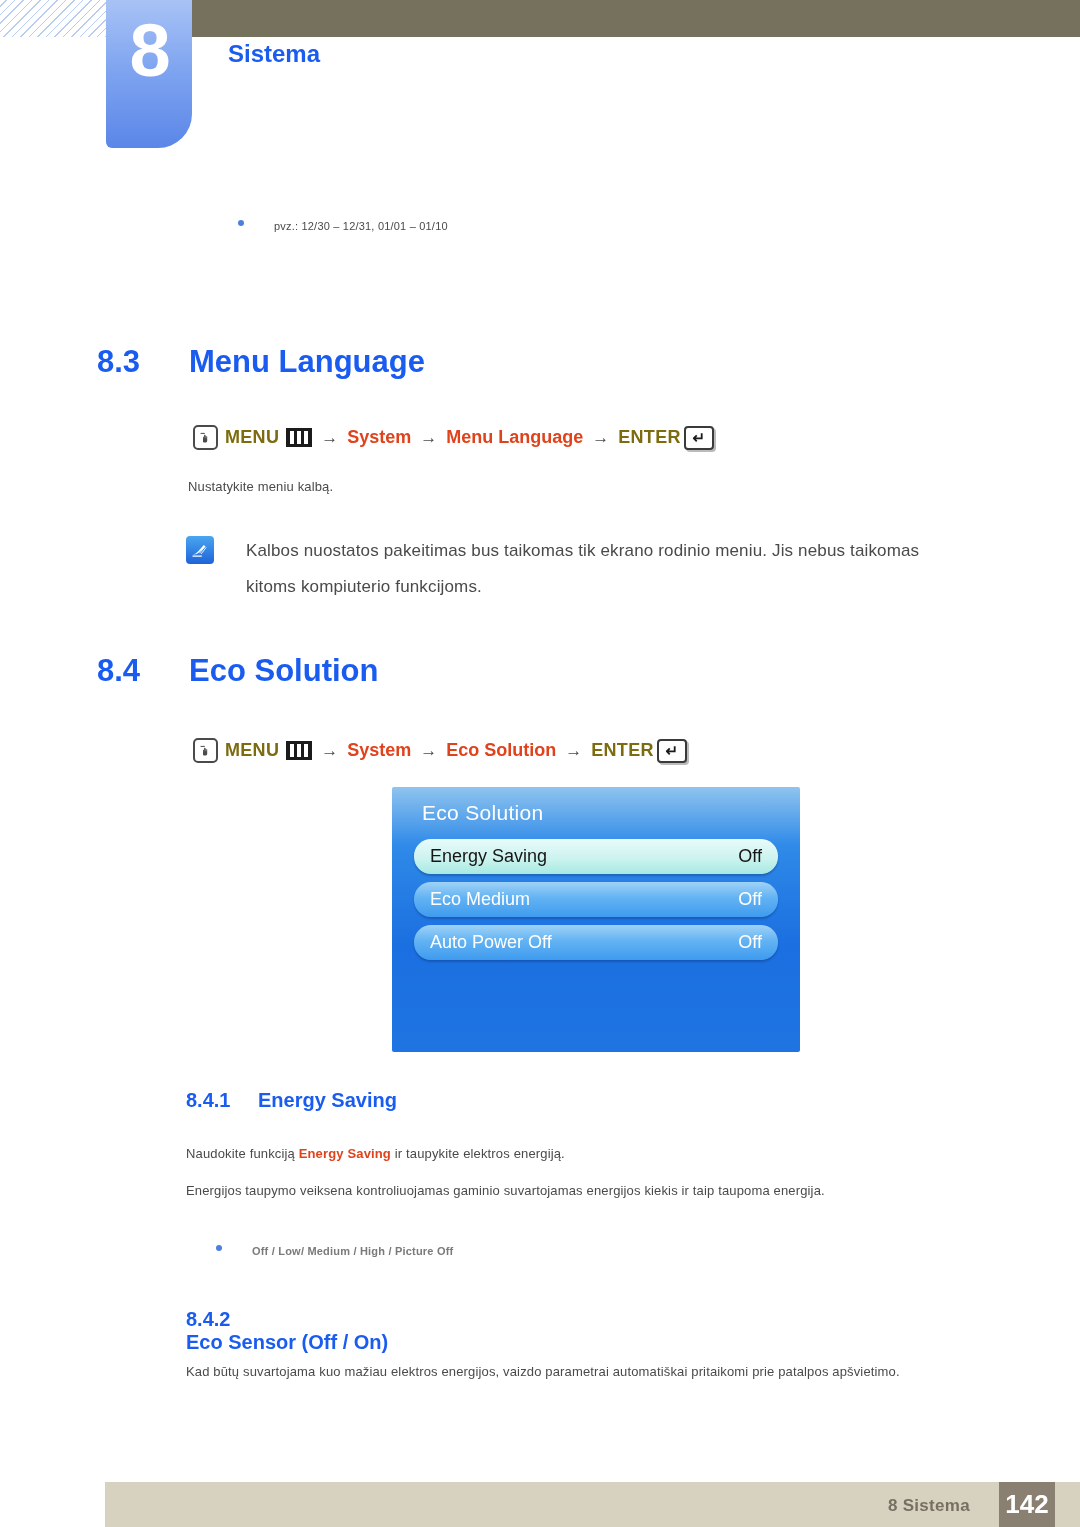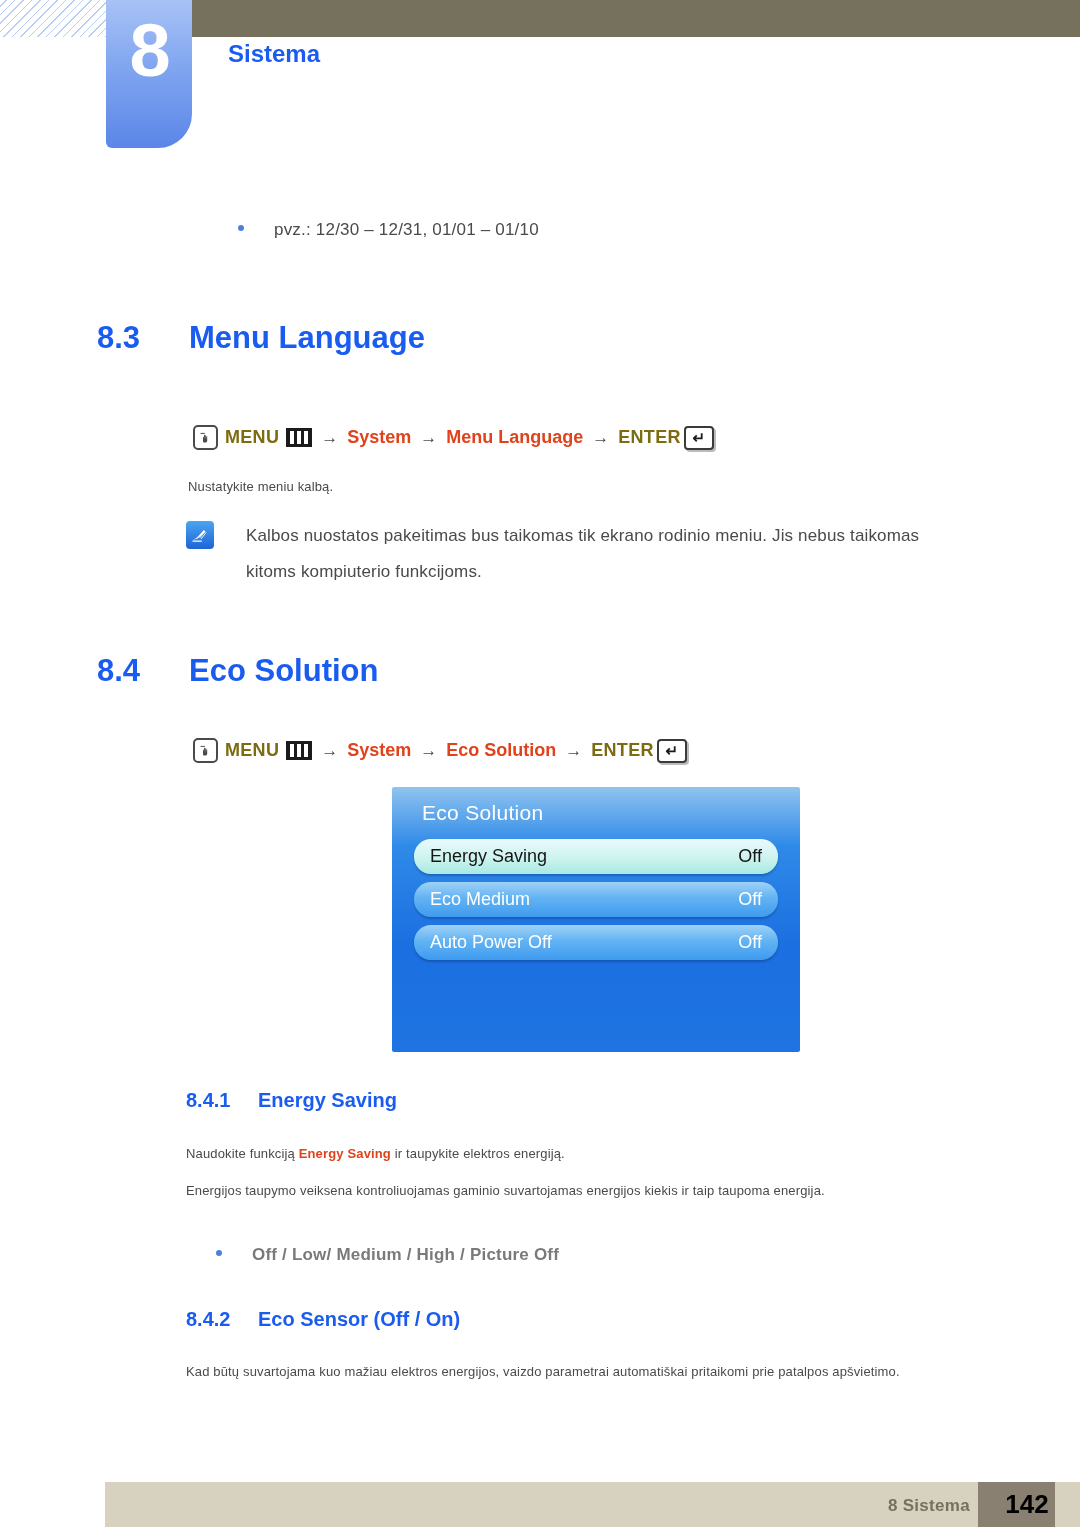--- a/index.html
+++ b/index.html
@@ -79,21 +79,21 @@
   .bullet-dot {
     width: 6px; height: 6px;
     border-radius: 50%;
     background: #4b7fe0;
     flex: 0 0 auto;
     position: relative;
     top: -4px;
   }
   .bullet-text {
     margin-left: 30px;
-    font-size: 17px;
+    font-size: 11px;
     color: #4a4a4a;
     letter-spacing: 0.2px;
   }
 
   
   .h2 {
     position: absolute;
     display: flex;
     align-items: baseline;
     color: #1a5cf0;
@@ -181,20 +181,21 @@
     color: #4a4a4a;
     letter-spacing: 0.15px;
   }
   .para b.em { color: #e0431b; font-weight: bold; }
 
   
   .note {
     position: absolute;
     display: flex;
     align-items: flex-start;
+    margin-top: 15px;
   }
   .note-icon {
     width: 28px; height: 28px;
     border-radius: 4px;
     background: linear-gradient(180deg, #4aa6f0 0%, #1f63d8 100%);
     flex: 0 0 auto;
     margin-top: 3px;
     position: relative;
     overflow: hidden;
   }
@@ -273,42 +274,41 @@
     right: 25px;
     top: 1482px;
     width: 56px;
     height: 45px;
     background: #8a8071;
     display: flex;
     align-items: center;
     justify-content: center;
     font-size: 26px;
     font-weight: bold;
-    color: #000000;
-    padding-left: 21px;
+    color: #ffffff;
   }
 </style>
 </head>
 <body>
 
 <div class="page-header">
   <div class="hatch"></div>
   <div class="header-bar"></div>
   <div class="chapter-tab">
     <div class="chapter-num">8</div>
   </div>
   <div class="chapter-title">Sistema</div>
 </div>
 
 <div class="bullet-row" style="left:238px; top:220px;">
   <span class="bullet-dot"></span>
   <span class="bullet-text">pvz.: 12/30 – 12/31, 01/01 – 01/10</span>
 </div>
 
-<div class="h2" style="left:97px; top:320px;">
+<div class="h2" style="left:97px; top:344px;">
   <span class="num">8.3</span>
   <span class="txt">Menu Language</span>
 </div>
 
 <div class="navpath" style="left:193px; top:425px;">
   <span class="icon-press">
     <svg width="13" height="13" viewBox="0 0 13 13" aria-hidden="true">
       <path d="M4 10.5V6.2c0-.6.9-.6.9 0v1.3h.2V4.3c0-.6.9-.6.9 0v3h.2V4.8c0-.6.9-.6.9 0v2.5h.2V5.6c0-.6.9-.6.9 0v4.2c0 1.1-.7 1.8-1.8 1.8h-1c-.8 0-1.4-.5-1.4-1.1z" fill="#4a4a4a"></path>
       <path d="M1.6 2.4h4.2" stroke="#4a4a4a" stroke-width="1" fill="none"></path>
     </svg>
@@ -399,21 +399,21 @@
   <span>Naudokite funkciją </span><b class="em">Energy Saving</b><span> ir taupykite elektros energiją.</span>
 </div>
 
 <div class="para" style="left:186px; top:1174px; width:790px;">Energijos taupymo veiksena kontroliuojamas gaminio suvartojamas energijos kiekis ir taip taupoma energija.</div>
 
 <div class="bullet-row" style="left:216px; top:1245px;">
   <span class="bullet-dot"></span>
   <span class="bullet-text" style="font-weight:bold; color:#7a7a7a;"><b class="em">Off</b><span> / </span><b class="em">Low</b><span>/ </span><b class="em">Medium</b><span> / </span><b class="em">High</b><span> / </span><b class="em">Picture Off</b></span>
 </div>
 
-<div class="h3" style="left:186px; top:1308px;">
+<div class="h3" style="left:186px; top:1308px;flex-direction:column;">
   <span class="num">8.4.2</span>
   <span class="txt">Eco Sensor (Off / On)</span>
 </div>
 
 <div class="para" style="left:186px; top:1355px; width:790px;">Kad būtų suvartojama kuo mažiau elektros energijos, vaizdo parametrai automatiškai pritaikomi prie patalpos apšvietimo.</div>
 
 <div class="footer-bar"></div>
 <div class="footer-label">8 Sistema</div>
 <div class="footer-page">142</div>
 

